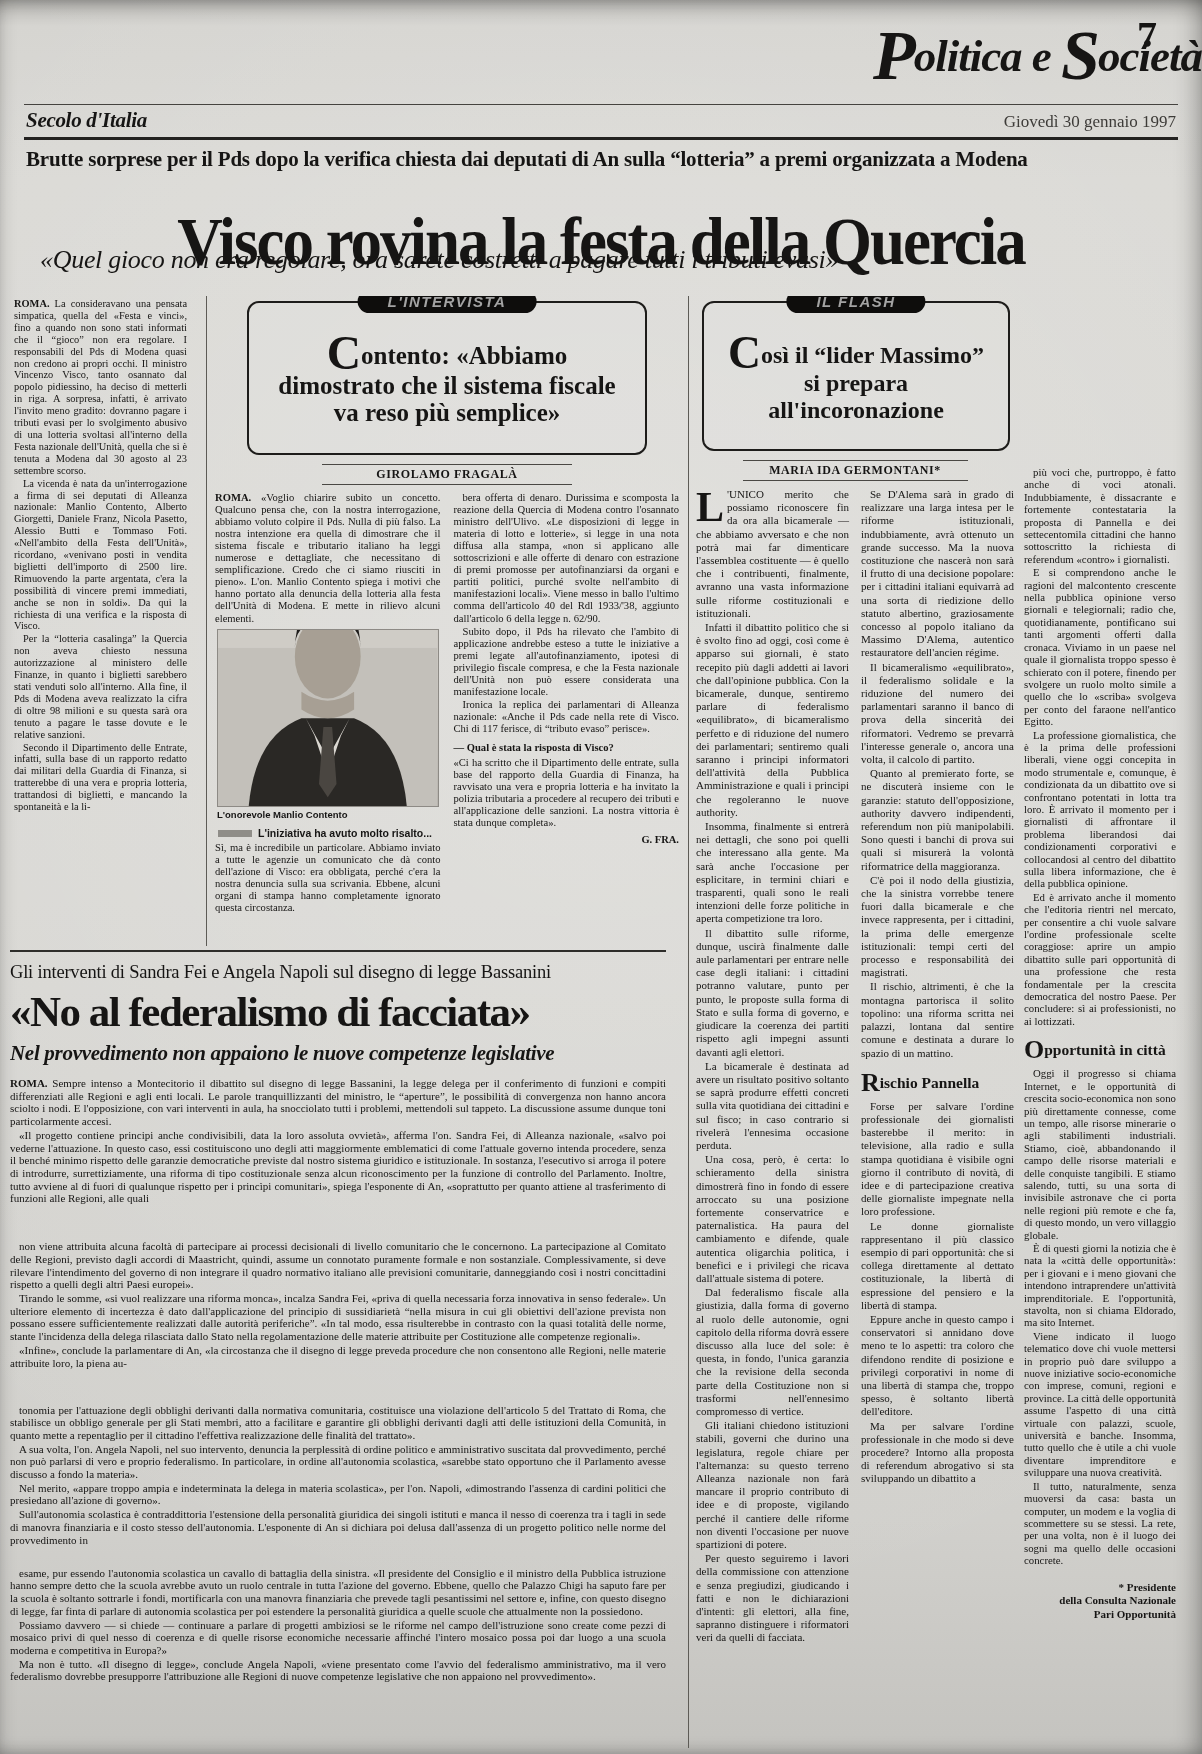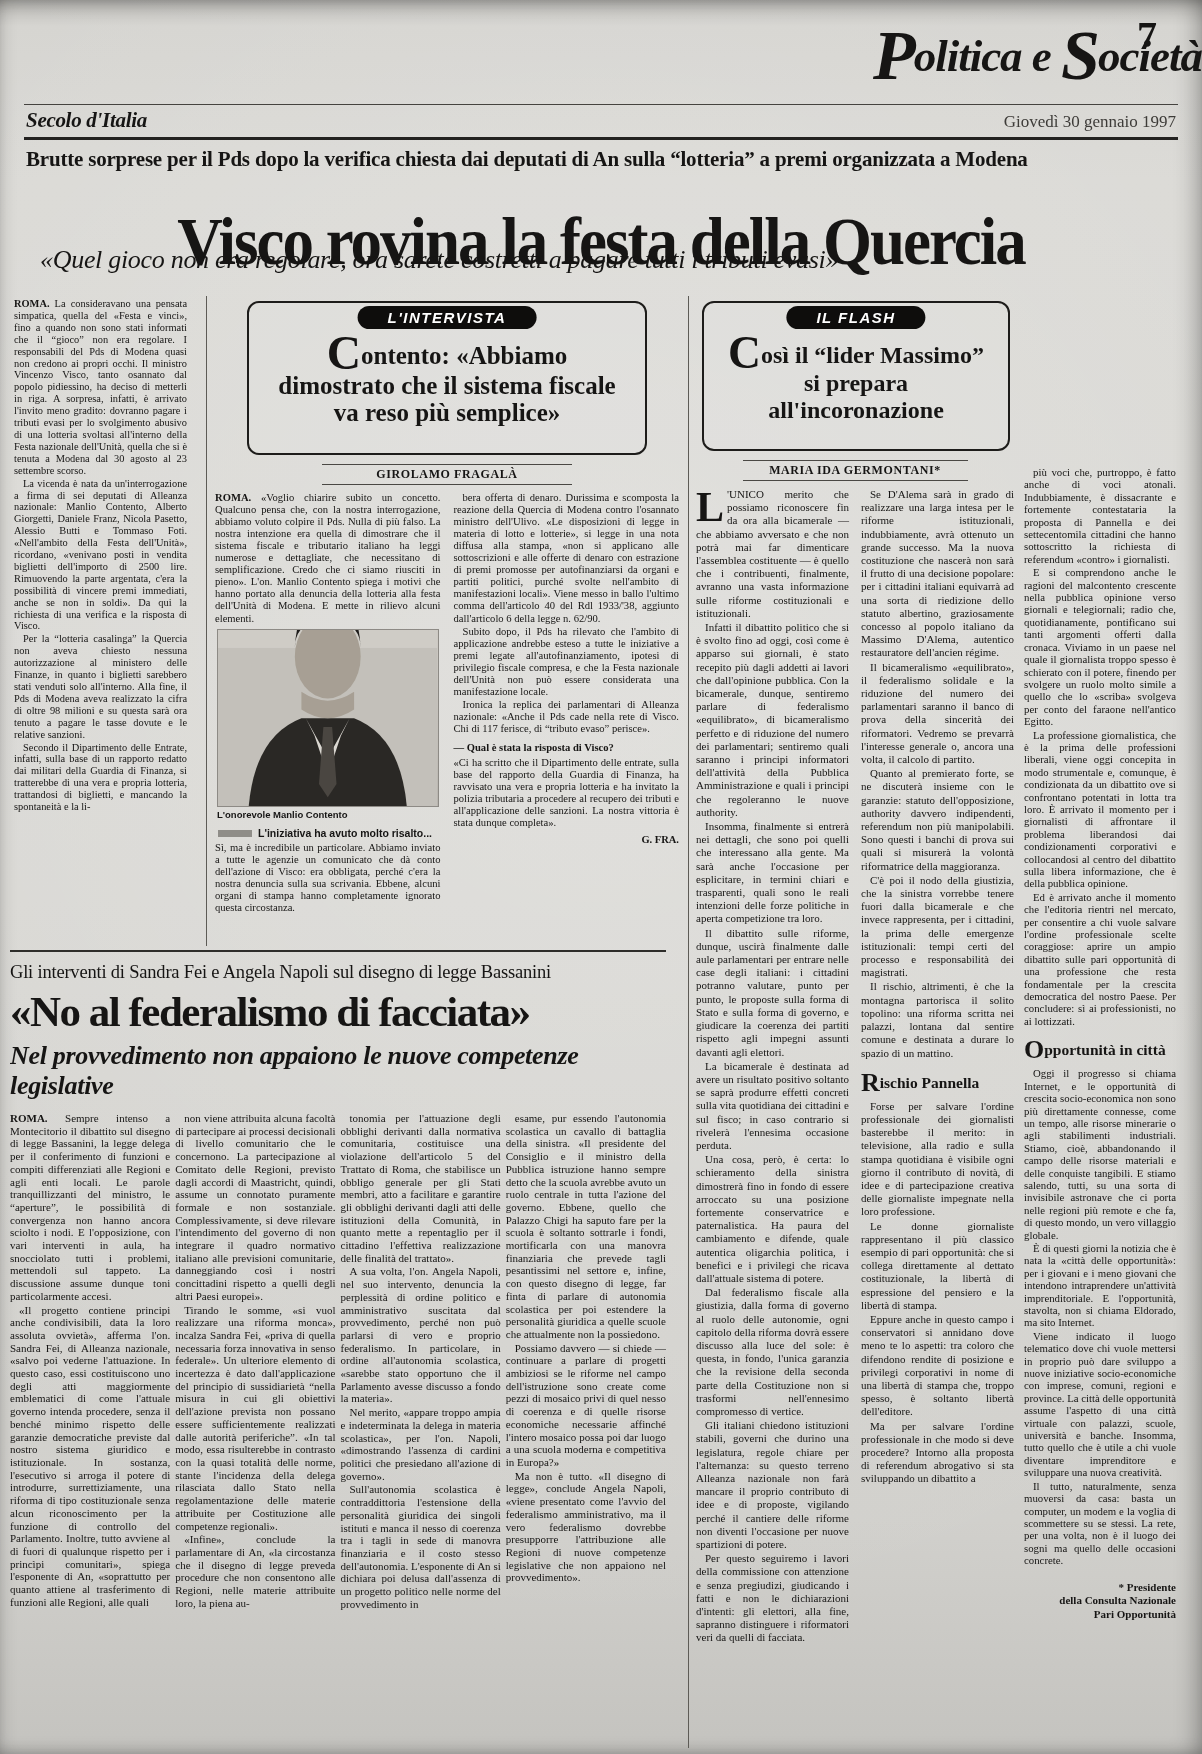--- a/index.html
+++ b/index.html
@@ -39,23 +39,23 @@
   .vrule{position:absolute;border-left:1px solid #5d5b56;width:0;}
   #vrule1{left:206px;top:296px;height:650px;}
   #vrule2{left:688px;top:296px;height:1452px;}
 
   
   .col-article1{position:absolute;left:14px;top:298px;width:173px;height:648px;overflow:hidden;
     font-size:10.4px;line-height:11.9px;}
 
   
   .titlebox{position:relative;border:2px solid #1d1c1a;border-radius:12px;padding:17px 8px 10px;text-align:center;background:rgba(255,255,255,.06);}
-  .tag-bar{position:absolute;top:-13px;left:50%;transform:translateX(-50%);background:#0e0d0c;color:#ffffff;
+  .tag-bar{position:absolute;top:-13px;left:50%;transform:translateX(-50%);background:#0e0d0c;color:#a3a3a3;
     font-family:"Liberation Sans","DejaVu Sans",sans-serif;font-weight:bold;font-style:italic;font-size:15px;
-    letter-spacing:1.5px;padding:3px 30px;border-radius:14px;white-space:nowrap;margin-top:16px;}
+    letter-spacing:1.5px;padding:3px 30px;border-radius:14px;white-space:nowrap;}
   .box-title{margin:16px;font-weight:bold;line-height:1.1;}
   .big-initial{font-size:1.9em;line-height:.75;vertical-align:-5px;}
   .byline{margin:9px auto 0;text-align:center;font-size:12px;font-weight:bold;letter-spacing:.6px;
     border-top:1px solid #4a4844;border-bottom:1px solid #4a4844;padding:2px 0;}
 
   
   .intervista{position:absolute;left:215px;top:296px;width:464px;height:650px;overflow:hidden;}
   .intervista .titlebox{margin:5px 32px 0;}
   .iv-title{font-size:25px;}
   .intervista .byline{width:250px;}
@@ -83,22 +83,22 @@
   .drop-cap{float:left;font-size:42px;line-height:34px;font-weight:bold;padding:2px 3px 0 0;}
   .sub-head{font-size:15.5px;font-weight:bold;margin:10px 0 4px;line-height:1;}
   .sub-head .sub-initial{font-size:26px;vertical-align:-3px;}
   .credit{margin-top:14px;font-weight:bold;text-align:right;white-space:pre-line;font-size:11px;line-height:13.5px;}
 
   
   .bassanini{position:absolute;left:10px;top:950px;width:656px;height:800px;border-top:2px solid #2e2d2a;
     padding-top:9px;box-sizing:border-box;overflow:hidden;}
   .bas-kicker{font-size:18.5px;margin:1px 0 7px;letter-spacing:-0.2px;white-space:nowrap;overflow:hidden;}
   .bas-headline{font-size:43px;font-weight:bold;letter-spacing:-1.5px;margin:0 0 8px;line-height:1.0;}
-  .bas-deck{font-style:italic;font-weight:bold;font-size:26px;margin:0 0 11px;letter-spacing:-0.3px;}
-  .bas-cols{display:flex;gap:5px;height:648px;overflow:hidden;font-size:11px;line-height:12.7px;}
+  .bas-deck{font-style:italic;font-weight:bold;font-size:21px;margin:0 0 11px;letter-spacing:-0.3px;}
+  .bas-cols{display:flex;gap:5px;height:648px;overflow:hidden;font-size:11px;line-height:12.7px;flex-direction:column;}
   .bas-col{flex:1;min-width:0;}
 </style>
 </head>
 <body>
 
 <div class="page">
 
   <div class="pagenum">7</div>
   <div class="banner"><span class="cap">P</span><span class="word">olitica e</span><span class="word">&nbsp;</span><span class="cap">S</span><span class="word">ocietà</span></div>
   <div class="rule-a"></div>

